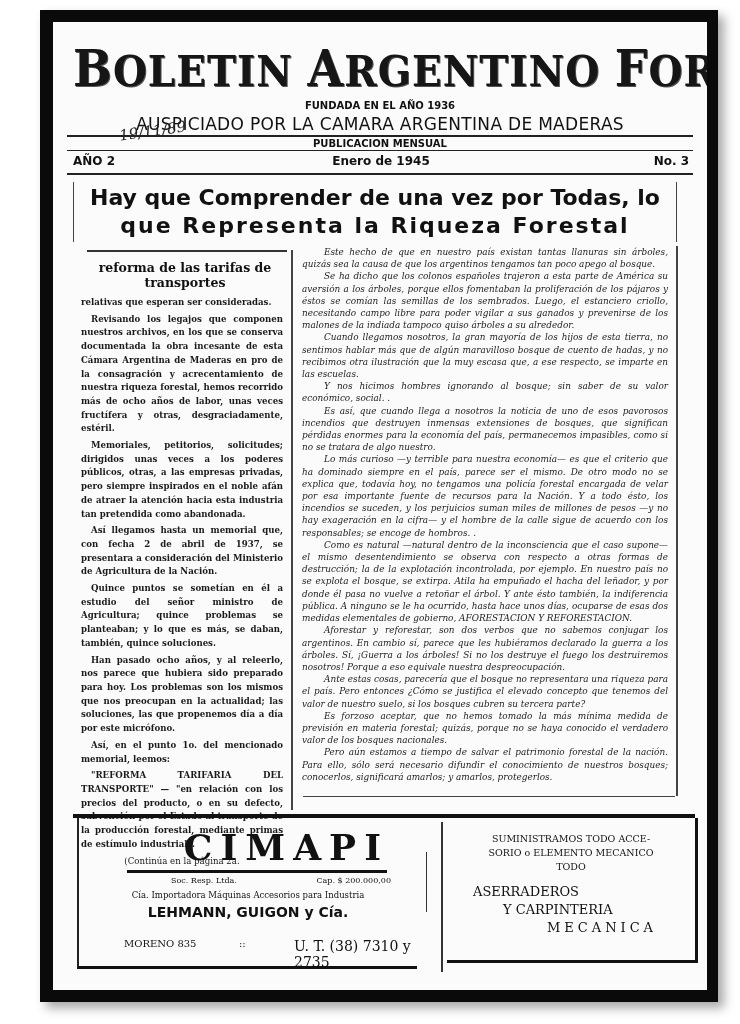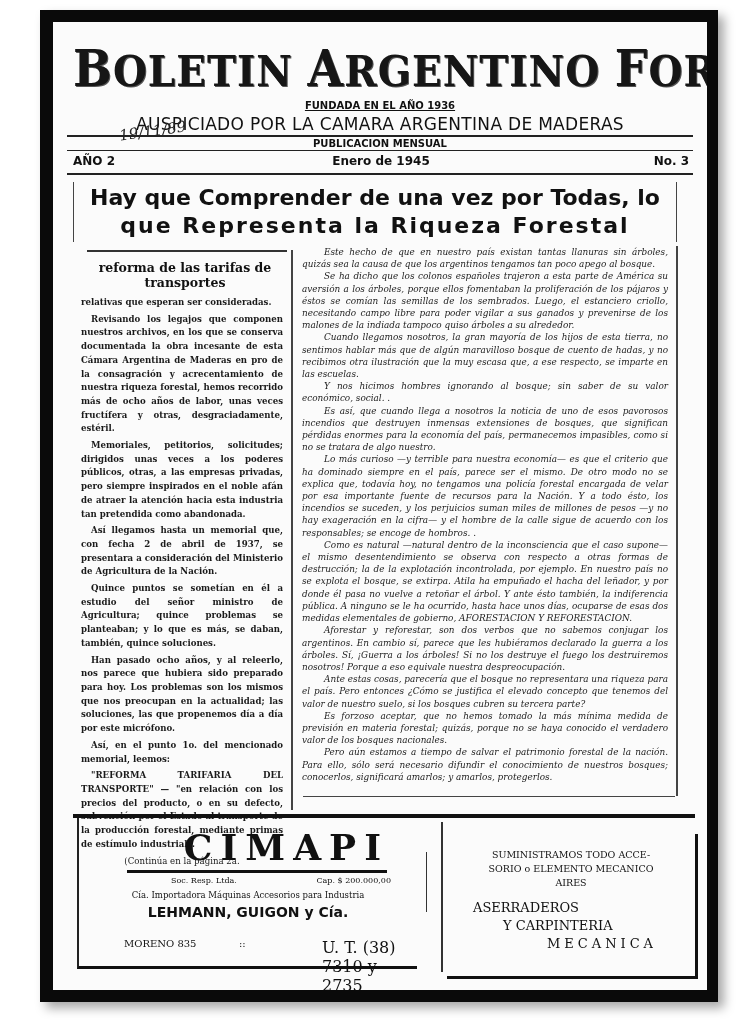--- a/index.html
+++ b/index.html
@@ -1,21 +1,21 @@
 <!DOCTYPE html>
 <html><head>
 <meta charset="utf-8">
 <style>
   html, body { margin:0; padding:0; background:#ffffff; }
   body { width:740px; height:1024px; position:relative; overflow:hidden; }
   .frame { position:absolute; left:40px; top:10px; width:678px; height:992px; background:#0a0a0a; box-shadow: 6px 6px 10px rgba(0,0,0,0.35); }
   .page { position:absolute; left:53px; top:22px; width:654px; height:968px; background:#fbfbfb; overflow:hidden; color:#111; }
   .masthead { position:absolute; left:20px; top:20px; width:620px; text-align:center; font-family:"DejaVu Serif", serif; font-weight:bold; font-size:39px; letter-spacing:1px; color:#161616; text-shadow: 1px 1px 0 #555; white-space:nowrap; transform:scaleY(1.08); }
   .masthead .cap { font-size:46px; }
-  .fundada { position:absolute; left:0; top:78px; width:654px; text-align:center; font-family:"DejaVu Sans", sans-serif; font-size:10px; font-weight:bold;text-decoration:underline; }
+  .fundada { position:absolute; left:0; top:78px; width:654px; text-align:center; font-family:"DejaVu Sans", sans-serif; font-size:10px; font-weight:bold; }
   .auspiciado { position:absolute; left:0; top:92px; width:654px; text-align:center; font-family:"DejaVu Sans", sans-serif; font-size:17px; letter-spacing:0.3px; }
   .handwrite { position:absolute; left:66px; top:100px; font-family:"DejaVu Serif", serif; font-style:italic; font-size:15px; transform:rotate(-8deg); color:#222; }
   .rule { position:absolute; left:14px; width:626px; height:2px; background:#222; }
   .publicacion { position:absolute; left:0; top:116px; width:654px; text-align:center; font-family:"DejaVu Sans", sans-serif; font-size:10px; font-weight:bold; }
   .issue { position:absolute; left:20px; top:132px; width:616px; font-family:"DejaVu Sans", sans-serif; font-weight:bold; font-size:12px; }
   .issue .l { position:absolute; left:0; }
   .issue .c { position:absolute; left:0; width:616px; text-align:center; }
   .issue .r { position:absolute; right:0; }
   .headline-box { position:absolute; left:20px; top:160px; width:602px; height:60px; border-left:1px solid #444; border-right:1px solid #444; }
   .headline { position:absolute; left:0; top:2px; width:602px; text-align:center; font-family:"DejaVu Sans", sans-serif; font-weight:bold; font-size:22px; line-height:28px; color:#111; }
@@ -34,24 +34,24 @@
   .ad1 { position:absolute; left:24px; top:796px; width:338px; height:148px; border-left:2px solid #222; border-bottom:3px solid #111; }
   .ad-logo { position:absolute; left:40px; top:8px; width:270px; text-align:right; font-family:"DejaVu Serif", serif; font-weight:bold; font-size:36px; letter-spacing:8px; color:#111; }
   .ad-logo-line { position:absolute; left:48px; top:52px; width:260px; height:3px; background:#111; }
   .ad1 .soc { position:absolute; left:48px; top:58px; font-family:"DejaVu Serif", serif; font-size:8px;padding-left:44px; }
   .ad1 .cap { position:absolute; right:26px; top:58px; font-family:"DejaVu Serif", serif; font-size:8px; }
   .ad1 .cia { position:absolute; left:0; top:72px; width:338px; text-align:center; font-family:"DejaVu Serif", serif; font-size:8.5px; }
   .ad1 .lehmann { position:absolute; left:0; top:86px; width:338px; text-align:center; font-family:"DejaVu Sans", sans-serif; font-weight:bold; font-size:14px; }
   .ad1 .ba { position:absolute; left:0; top:106px; width:338px; text-align:center; font-family:"DejaVu Sans", sans-serif; font-weight:bold; font-size:9.5px; }
   .ad1 .moreno { position:absolute; left:45px; top:120px; font-family:"DejaVu Serif", serif; font-size:10px; }
   .ad1 .sep { position:absolute; left:160px; top:120px; font-family:"DejaVu Serif", serif; font-size:10px; }
-  .ad1 .ut { position:absolute; left:215px; top:120px; font-family:"DejaVu Serif", serif; font-size:16px;margin-left:28px; }
+  .ad1 .ut { position:absolute; left:215px; top:120px; font-family:"DejaVu Serif", serif; font-size:14px; }
   .ad-divider { position:absolute; left:388px; top:800px; width:2px; height:150px; background:#333; }
   .ad-divider2 { position:absolute; left:373px; top:830px; width:1px; height:60px; background:#333; }
-  .ad2 { position:absolute; left:394px; top:796px; width:248px; height:142px; border-right:3px solid #111; border-bottom:3px solid #111;margin-top:16px; }
+  .ad2 { position:absolute; left:394px; top:796px; width:248px; height:142px; border-right:3px solid #111; border-bottom:3px solid #111; }
   .ad2 .t1 { position:absolute; left:0; top:14px; width:248px; text-align:center; font-family:"DejaVu Serif", serif; font-size:9.5px; line-height:14px; }
   .ad2 .aserr { position:absolute; left:26px; top:66px; font-family:"DejaVu Serif", serif; font-size:13px; }
   .ad2 .carp { position:absolute; left:56px; top:84px; font-family:"DejaVu Serif", serif; font-size:13px; }
   .ad2 .mec { position:absolute; left:100px; top:102px; font-family:"DejaVu Serif", serif; font-size:13px; letter-spacing:4px; }
 </style>
 </head>
 <body>
 
 <div class="frame"></div>
 <div class="page">
@@ -129,20 +129,20 @@
     <div class="ut">U. T. (38) 7310 y 2735</div>
   </div>
 
   <div class="ad-divider2"></div>
   <div class="ad-divider"></div>
 
   <div class="ad2">
     <div class="t1">
       <div>SUMINISTRAMOS TODO ACCE-</div>
       <div>SORIO o ELEMENTO MECANICO</div>
-      <div>AIRES</div>
+      <div>TODO</div>
     </div>
     <div class="aserr">ASERRADEROS</div>
     <div class="carp">Y CARPINTERIA</div>
     <div class="mec">MECANICA</div>
   </div>
 
 </div>
 
 </body></html>

